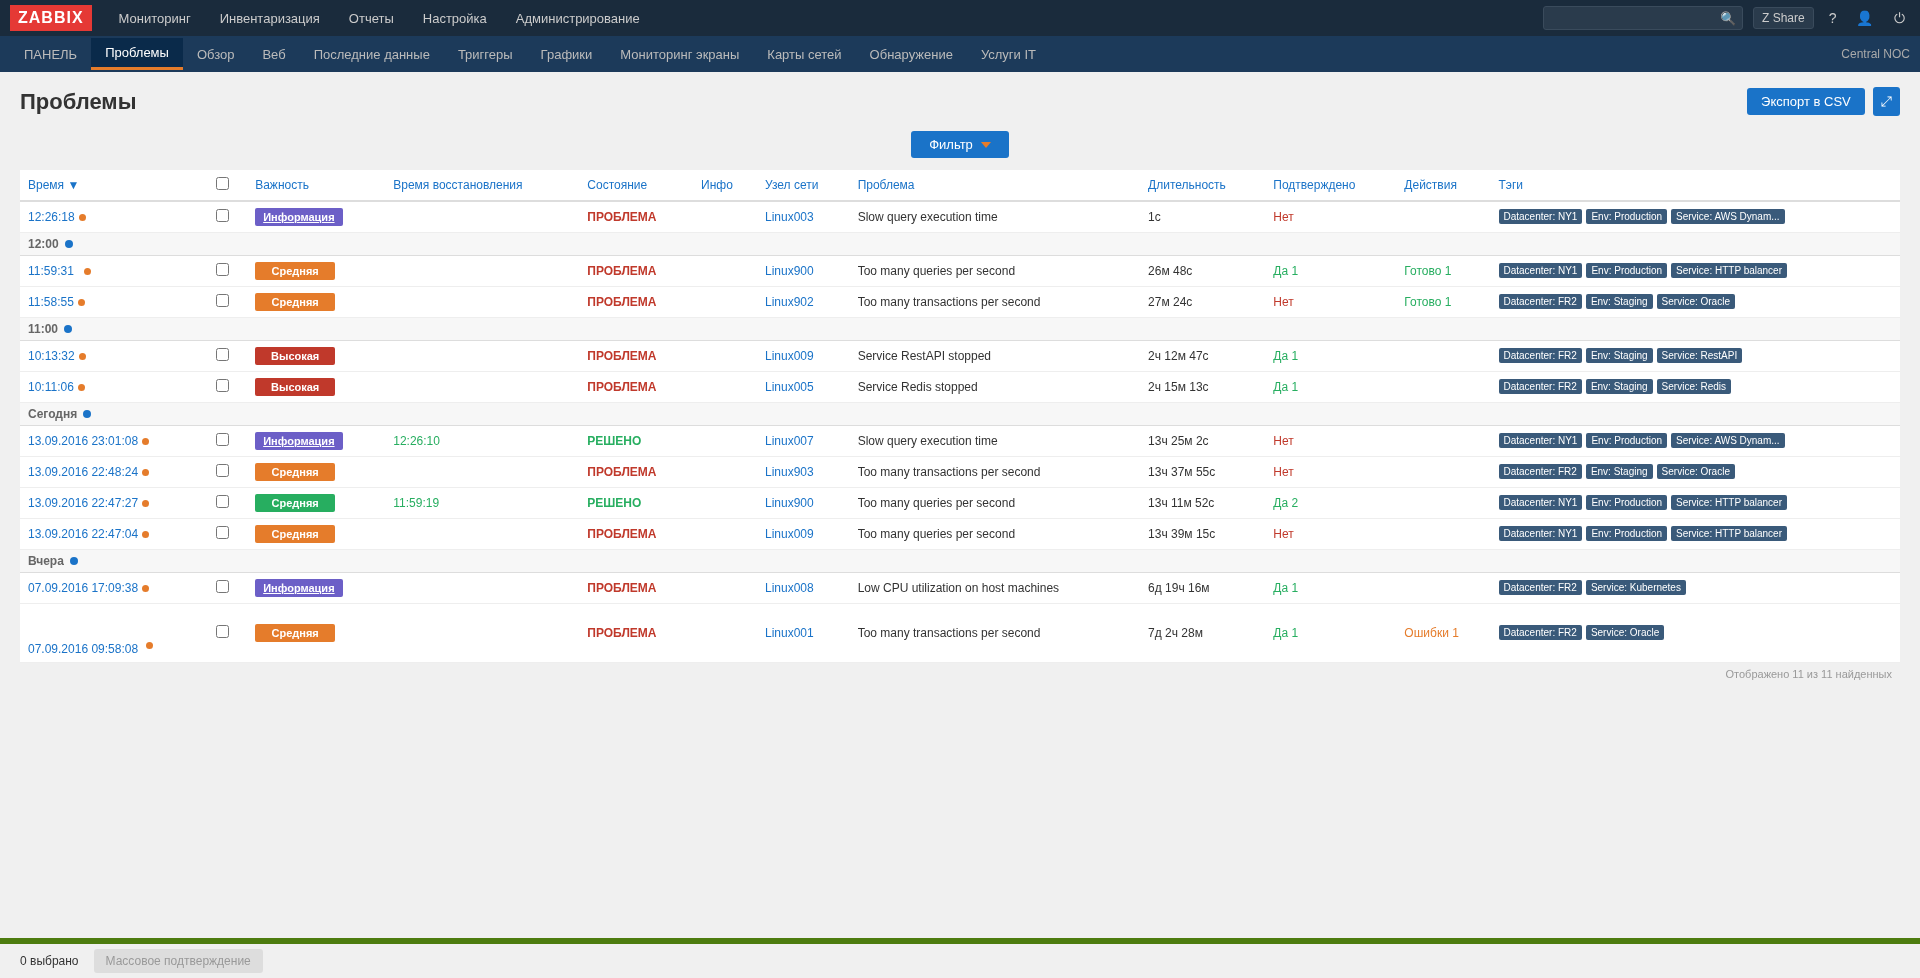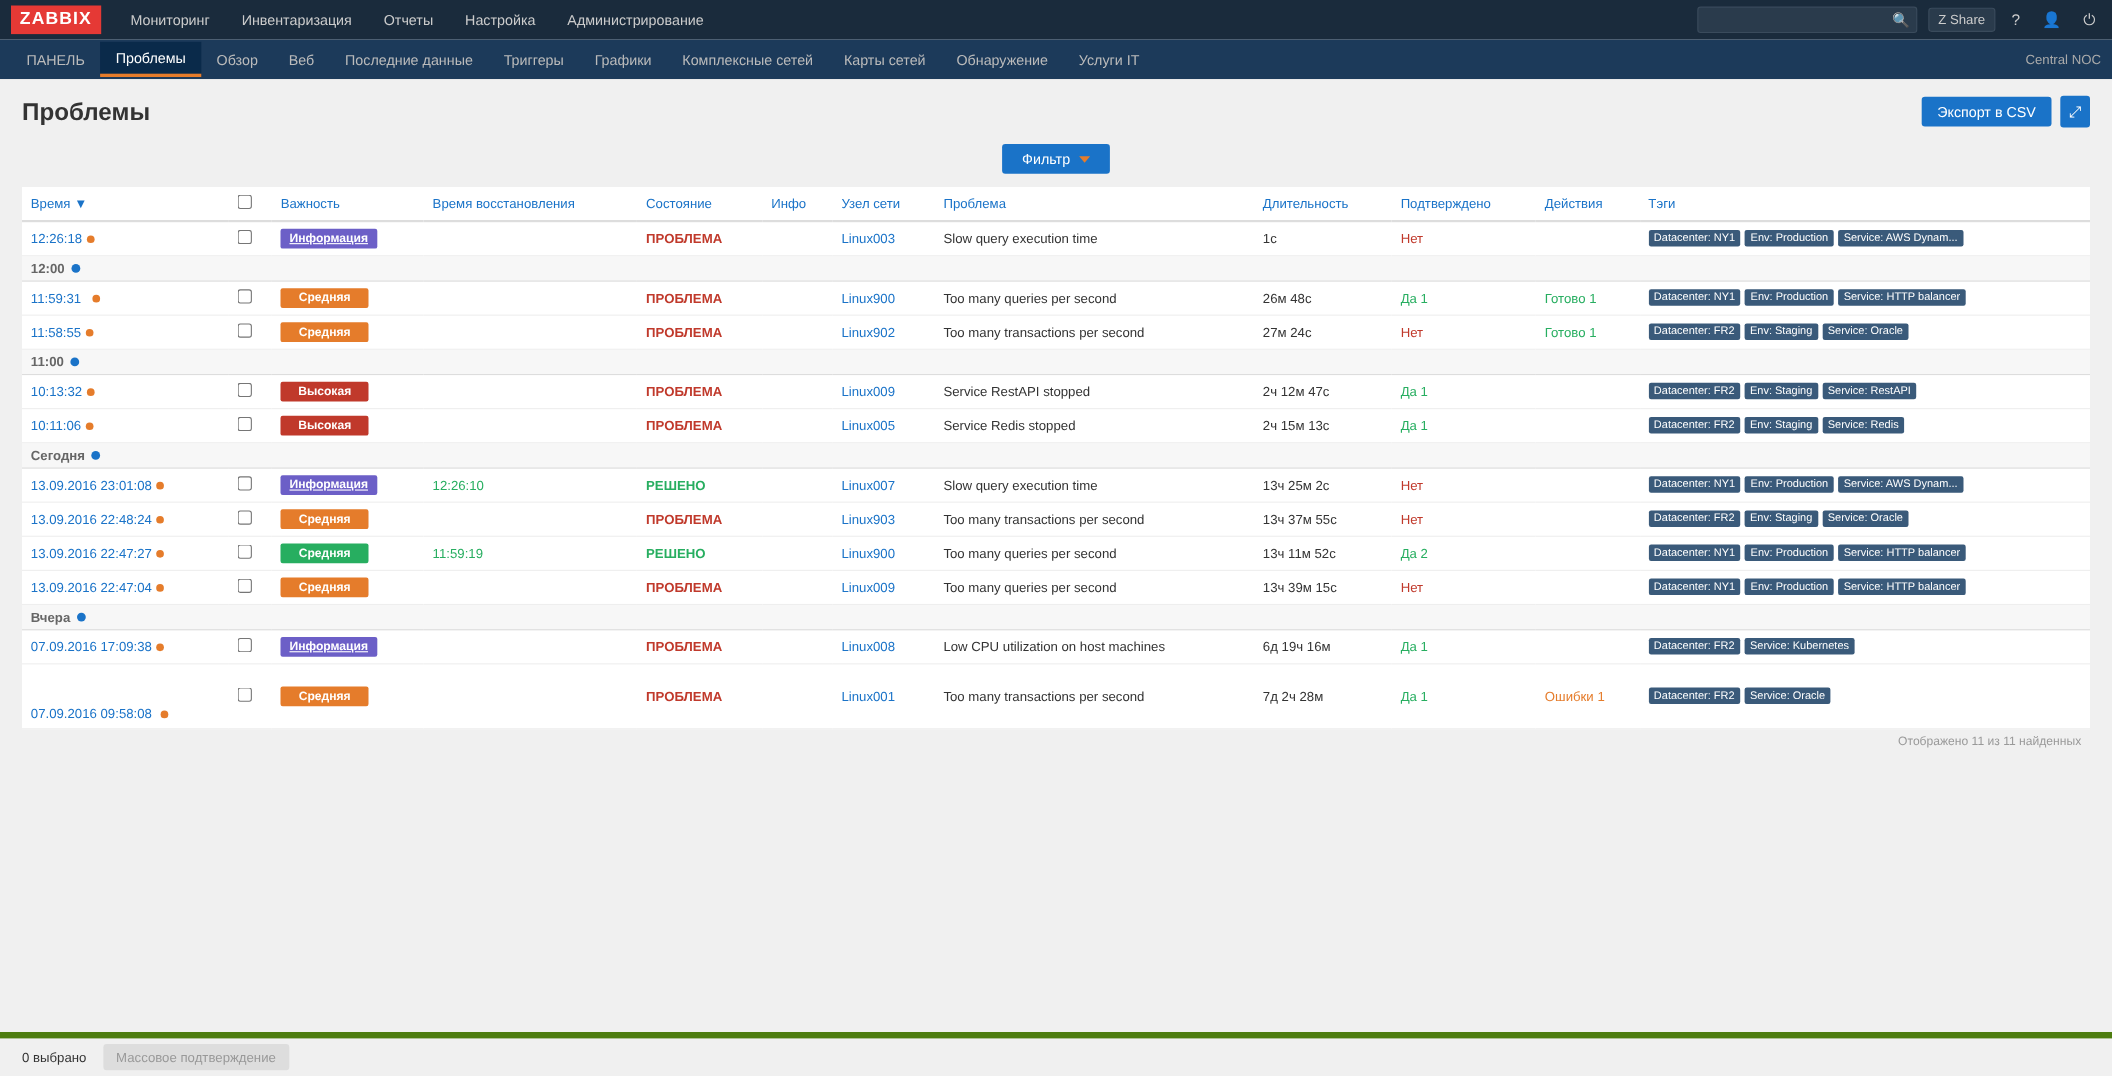--- a/index.html
+++ b/index.html
@@ -313,21 +313,21 @@
 </div>
 
 <div class="sub-nav">
   <div class="sub-nav-item">ПАНЕЛЬ</div>
   <div class="sub-nav-item active">Проблемы</div>
   <div class="sub-nav-item">Обзор</div>
   <div class="sub-nav-item">Веб</div>
   <div class="sub-nav-item">Последние данные</div>
   <div class="sub-nav-item">Триггеры</div>
   <div class="sub-nav-item">Графики</div>
-  <div class="sub-nav-item">Комплексные сетей</div>
+  <div class="sub-nav-item">Мониторинг экраны</div>
   <div class="sub-nav-item">Карты сетей</div>
   <div class="sub-nav-item">Обнаружение</div>
   <div class="sub-nav-item">Услуги IT</div>
   <div class="sub-nav-right">Central NOC</div>
 </div>
 
 <div class="page-content">
   <div class="page-header">
     <div class="page-title">Проблемы</div>
     <div class="page-header-right">
@@ -608,21 +608,21 @@
           <td><span class="confirmed-yes">Да 1</span></td>
           <td></td>
           <td>
             <div class="tags-cell">
               <span class="tag">Datacenter: FR2</span>
               <span class="tag">Service: Kubernetes</span>
             </div>
           </td>
         </tr>
         <tr>
-          <td style="white-space: nowrap;"><span style="display:inline-flex;align-items:center;gap:8px;margin-top:32px;">
+          <td style="white-space: nowrap;"><span style="display:inline-flex;gap:8px;margin-top:32px;">
       <a href="#" class="time-link">07.09.2016 09:58:08</a>
       <span style="display:inline-block;width:7px;height:7px;border-radius:50%;background:#e57c2b;"></span>
     </span></td>
           <td><input type="checkbox" style=""></td>
           <td><span class="severity-badge sev-avg">Средняя</span></td>
           <td style="color: rgb(39, 174, 96);"></td>
           <td><span class="status-problem">ПРОБЛЕМА</span></td>
           <td></td>
           <td><a href="#" class="host-link">Linux001</a></td>
           <td><a href="#" class="problem-link">Too many transactions per second</a></td>

